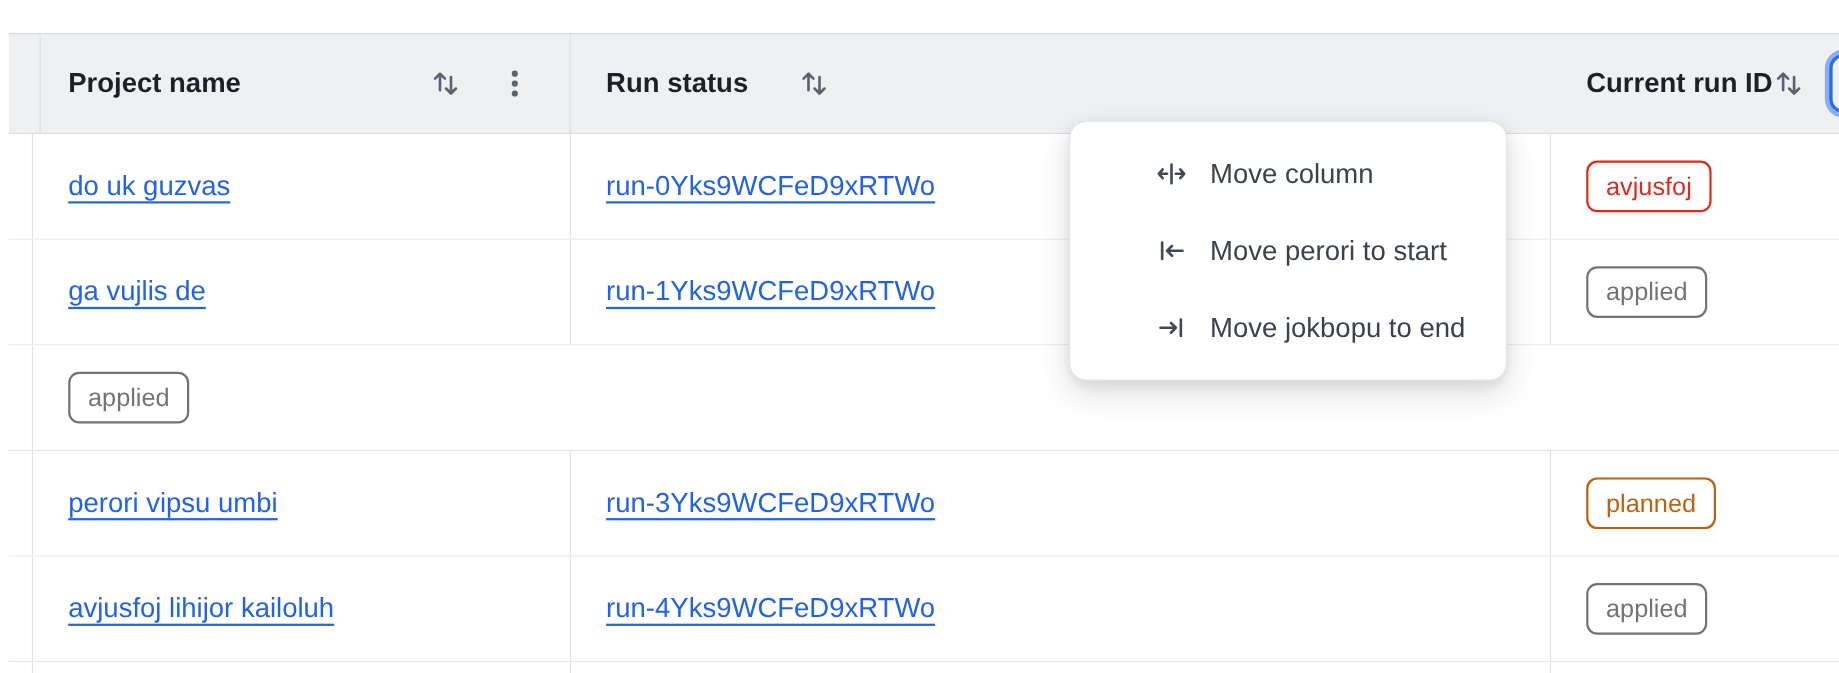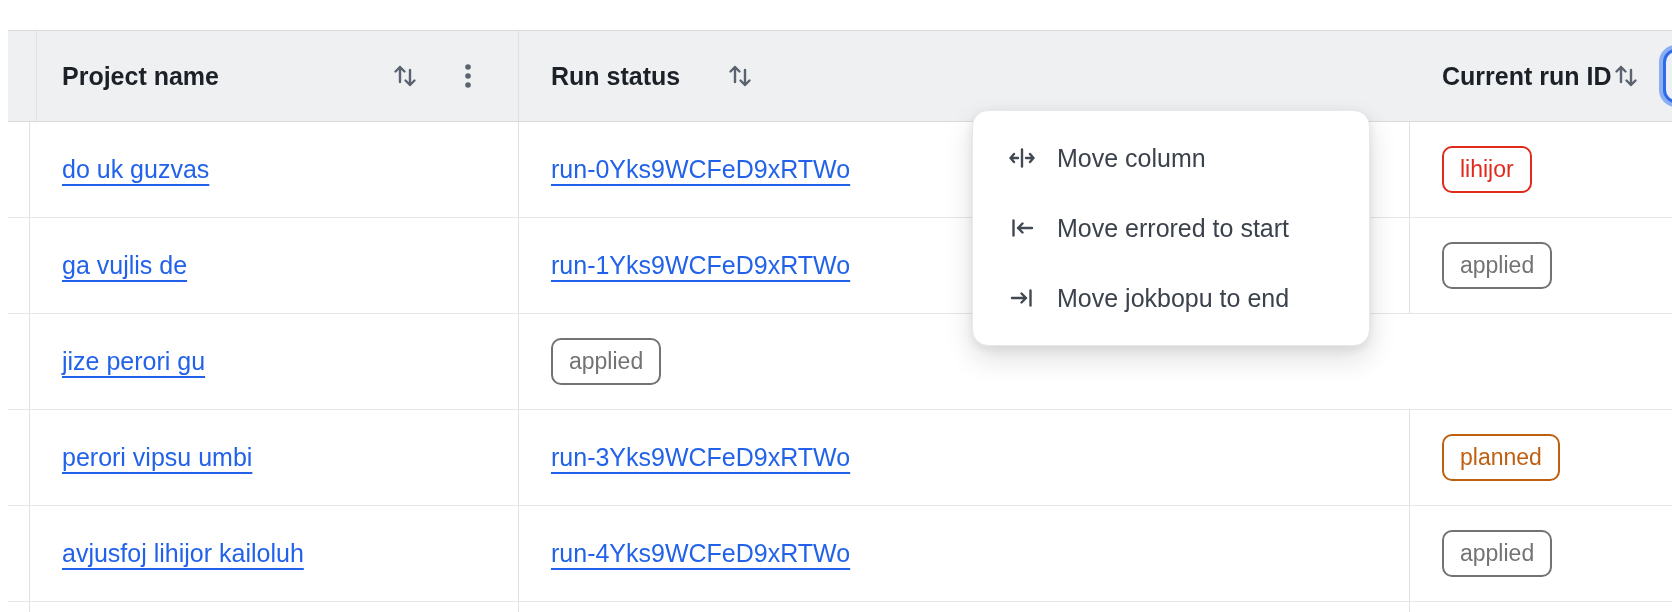--- a/index.html
+++ b/index.html
@@ -97,20 +97,21 @@
     z-index: 10;
   }
   .menu-item {
     height: 70px;
     display: flex; align-items: center;
     padding: 0 24px 0 34px;
     gap: 20px;
     font-size: 25px;
     color: #3b424c;
     cursor: pointer;
+    margin-left: 43px;
   }
   .menu-item svg { flex: 0 0 auto; }
 
   .icon-stroke { stroke: #5b6370; stroke-width: 2.4; fill: none; stroke-linecap: round; stroke-linejoin: round; }
   .menu-icon-stroke { stroke: #424953; stroke-width: 2.4; fill: none; stroke-linecap: round; stroke-linejoin: round; }
   .dot { fill: #5b6370; }
 </style>
 </head>
 <body>
 
@@ -163,42 +164,39 @@
 
   <div class="grid-row body-row">
     <div class="cell gutter"></div>
     <div class="cell">
       <a class="cell-link" href="#">do uk guzvas</a>
     </div>
     <div class="cell">
       <a class="cell-link" href="#">run-0Yks9WCFeD9xRTWo</a>
     </div>
     <div class="cell last">
-      <span class="badge badge-errored">lihijor</span>
+      <span class="badge badge-errored">avjusfoj</span>
     </div>
   </div>
 
   <div class="grid-row body-row">
     <div class="cell gutter"></div>
     <div class="cell">
       <a class="cell-link" href="#">ga vujlis de</a>
     </div>
     <div class="cell">
       <a class="cell-link" href="#">run-1Yks9WCFeD9xRTWo</a>
     </div>
     <div class="cell last">
       <span class="badge badge-applied">applied</span>
     </div>
   </div>
 
   <div class="grid-row body-row">
     <div class="cell gutter"></div>
-    <div class="cell">
-      <a class="cell-link" href="#">jize perori gu</a>
-    </div>
     <div class="cell last">
       <span class="badge badge-applied">applied</span>
     </div>
   </div>
 
   <div class="grid-row body-row">
     <div class="cell gutter"></div>
     <div class="cell">
       <a class="cell-link" href="#">perori vipsu umbi</a>
     </div>
@@ -235,21 +233,21 @@
   <div class="menu-item" role="menuitem">
     <svg width="30" height="30" viewBox="0 0 30 30">
       <path class="menu-icon-stroke" d="M15 6.5 L15 23.5 M11 15 L3.5 15 M7 11 L3.5 15 L7 19 M19 15 L26.5 15 M23 11 L26.5 15 L23 19"></path>
     </svg>
     <span>Move column</span>
   </div>
   <div class="menu-item" role="menuitem">
     <svg width="30" height="30" viewBox="0 0 30 30">
       <path class="menu-icon-stroke" d="M6.5 7.5 L6.5 22.5 M25 15 L11 15 M15.5 10.5 L11 15 L15.5 19.5"></path>
     </svg>
-    <span>Move errored to start</span>
+    <span>Move perori to start</span>
   </div>
   <div class="menu-item" role="menuitem">
     <svg width="30" height="30" viewBox="0 0 30 30">
       <path class="menu-icon-stroke" d="M23.5 7.5 L23.5 22.5 M5 15 L19 15 M14.5 10.5 L19 15 L14.5 19.5"></path>
     </svg>
     <span>Move jokbopu to end</span>
   </div>
 </div>
 
 </body></html>

